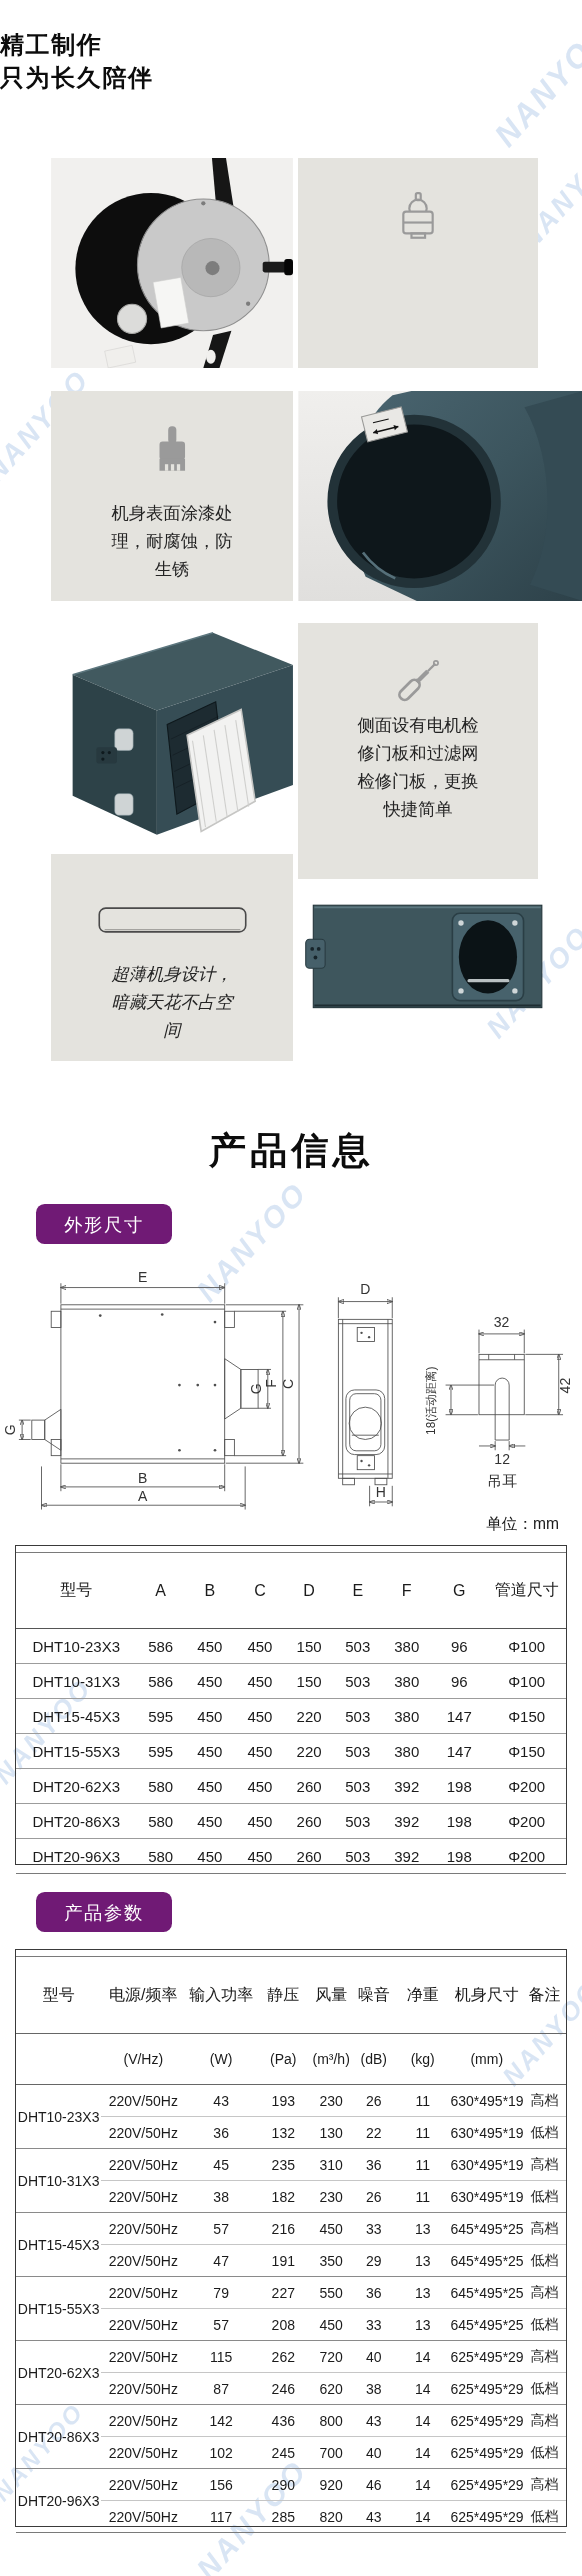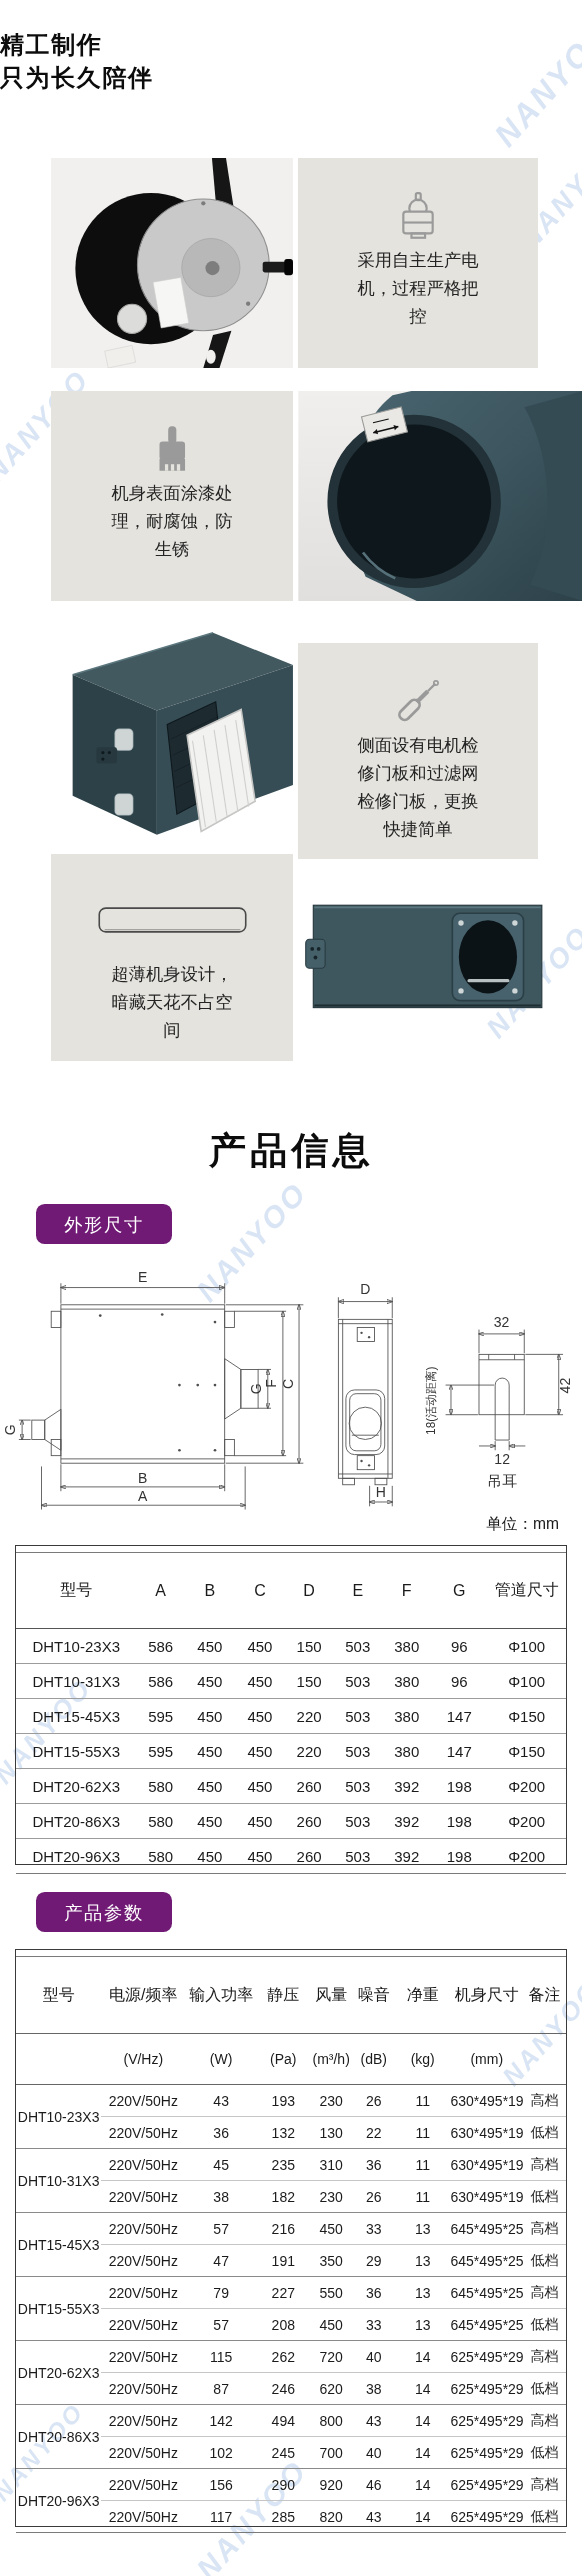--- a/index.html
+++ b/index.html
@@ -93,26 +93,23 @@
   <div class="abs panel" style="left:298px;top:158px;width:240px;height:210px;">
     <div class="icon-box">
       <svg width="50" height="50" viewBox="0 0 92 92" fill="none" stroke="#9a9a9a" stroke-width="4">
         <rect x="42" y="4" width="9" height="13" rx="3"></rect>
         <circle cx="46" cy="32" r="16"></circle>
         <rect x="19" y="38" width="54" height="40" rx="5" fill="#e4e3de"></rect>
         <line x1="19" y1="58" x2="73" y2="58"></line>
         <rect x="34" y="78" width="25" height="8"></rect>
       </svg>
     </div>
-    <div class="feature-text">采用自主生产电
-机，过程严格把
-控</div>
-  </div>
-
-  <div class="abs panel" style="left:51px;top:391px;width:242px;height:210px;">
+  </div>
+
+  <div class="abs panel" style="left:51px;top:391px;width:242px;height:210px;gap:20px;">
     <div class="icon-box">
       <svg width="50" height="50" viewBox="0 0 92 92">
         <rect x="39" y="4" width="15" height="32" rx="7" fill="#9a9a9a"></rect>
         <rect x="23" y="32" width="47" height="34" rx="6" fill="#9a9a9a"></rect>
         <path d="M23,64 h47 v22 h-47 Z" fill="#9a9a9a"></path>
         <rect x="33" y="74" width="6" height="12" fill="#e4e3de"></rect>
         <rect x="44" y="74" width="6" height="12" fill="#e4e3de"></rect>
         <rect x="55" y="74" width="6" height="12" fill="#e4e3de"></rect>
       </svg>
     </div>
@@ -170,21 +167,21 @@
         <line x1="342" y1="180" x2="366" y2="340"></line>
       </g>
       <rect x="118" y="196" width="34" height="40" rx="8" fill="#cfd4d5" stroke="#8fa0a5"></rect>
       <rect x="118" y="316" width="34" height="40" rx="8" fill="#cfd4d5" stroke="#8fa0a5"></rect>
       <rect x="84" y="230" width="38" height="30" rx="4" fill="#27393f"></rect>
       <circle cx="96" cy="240" r="3" fill="#0f1a1e"></circle>
         <circle cx="108" cy="240" r="3" fill="#0f1a1e"></circle>
         <circle cx="96" cy="252" r="3" fill="#0f1a1e"></circle>
     </svg>
   </div>
-  <div class="abs panel" style="left:298px;top:643px;width:240px;height:216px;">
+  <div class="abs panel" style="left:298px;top:623px;width:240px;height:256px;">
     <div class="icon-box">
       <svg width="50" height="50" viewBox="0 0 92 92" fill="none" stroke="#9a9a9a">
         <g transform="rotate(-45 30 62)">
           <rect x="8" y="53" width="44" height="19" rx="9" stroke-width="5"></rect>
           <line x1="52" y1="57" x2="52" y2="68" stroke-width="4"></line>
         </g>
         <line x1="44" y1="48" x2="64" y2="28" stroke-width="8"></line>
         <line x1="64" y1="28" x2="78" y2="14" stroke-width="4"></line>
         <circle cx="79" cy="13" r="4" stroke-width="3"></circle>
       </svg>
@@ -195,21 +192,21 @@
 快捷简单</div>
   </div>
 
   <div class="abs panel" style="left:51px;top:854px;width:242px;height:207px;">
     <div class="icon-box" style="margin-top:52px;height:28px;">
       <svg width="151" height="28" viewBox="0 0 280 52">
         <rect x="4" y="4" width="272" height="44" rx="12" fill="none" stroke="#4a4a4a" stroke-width="3"></rect>
         <line x1="14" y1="44" x2="266" y2="44" stroke="#8f8e8a" stroke-width="2"></line>
       </svg>
     </div>
-    <div class="feature-text" style="margin-top:26px;">超薄机身设计，
+    <div class="feature-text" style="margin-top:26px;font-style:italic;">超薄机身设计，
 暗藏天花不占空
 间</div>
   </div>
   <div class="abs photo" style="left:298px;top:854px;width:285px;height:207px;">
     <svg width="285" height="207" viewBox="0 0 528 384">
       <rect x="28" y="95" width="424" height="190" fill="#3e565d" stroke="#23343a" stroke-width="2"></rect>
       <line x1="30" y1="99" x2="450" y2="99" stroke="#5d7880" stroke-width="3"></line>
       <line x1="30" y1="281" x2="450" y2="281" stroke="#1e2d32" stroke-width="4"></line>
       <rect x="14" y="158" width="36" height="54" rx="7" fill="#46606a" stroke="#283b41" stroke-width="2"></rect>
       <circle cx="26" cy="176" r="3.5" fill="#17242a"></circle>
@@ -599,21 +596,21 @@
             <td>620</td>
             <td>38</td>
             <td>14</td>
             <td>625*495*295</td>
             <td>低档</td>
           </tr>
           <tr>
             <td class="model gtop" rowspan="2">DHT20-86X3</td>
             <td class="sub gtop">220V/50Hz</td>
             <td class="sub gtop">142</td>
-            <td class="sub gtop">494</td>
+            <td class="sub gtop">436</td>
             <td class="sub gtop">800</td>
             <td class="sub gtop">43</td>
             <td class="sub gtop">14</td>
             <td class="sub gtop">625*495*295</td>
             <td class="sub gtop">高档</td>
           </tr>
           <tr>
             <td>220V/50Hz</td>
             <td>102</td>
             <td>245</td>

